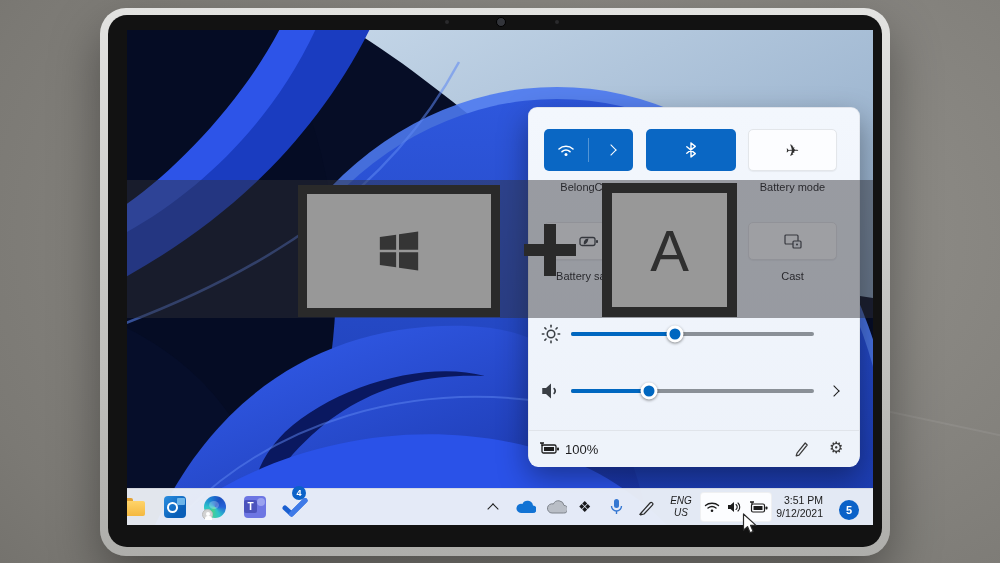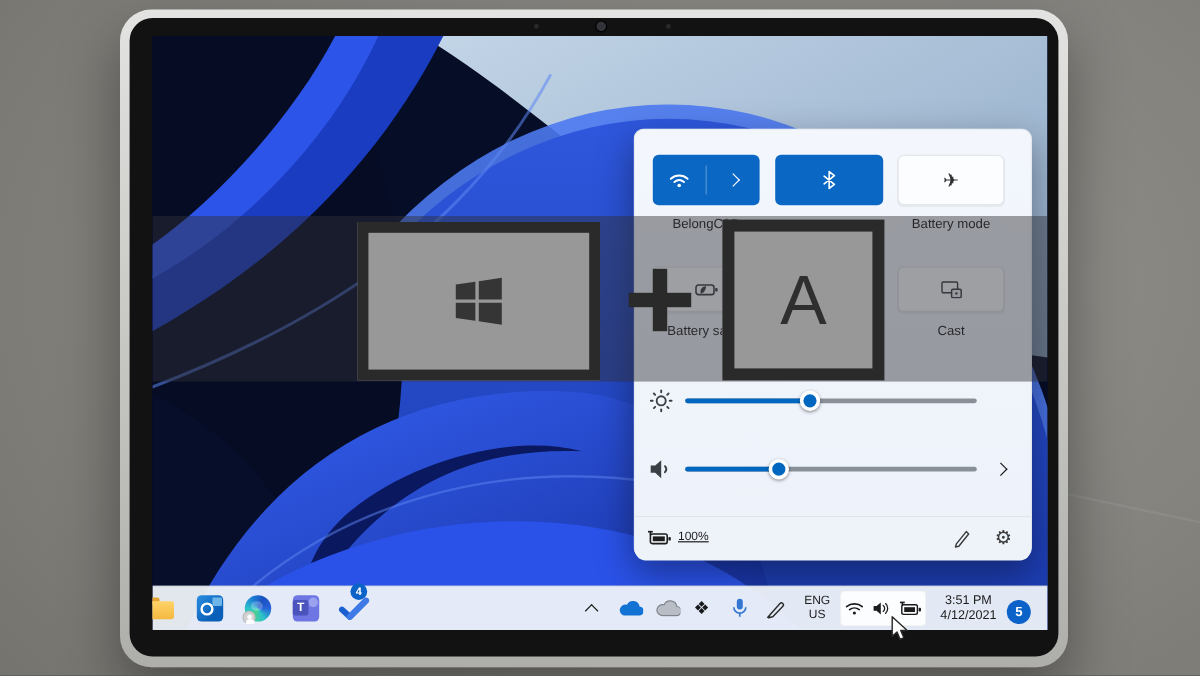--- a/index.html
+++ b/index.html
@@ -45,21 +45,21 @@
         font-size:58px;color:#2f2f2f;font-weight:400;}
   .plus-bar{position:absolute;background:#2a2a2a;z-index:25;}
   
   .taskbar{position:absolute;left:0;bottom:0;width:746px;height:36px;background:rgba(238,242,248,.95);
            border-top:1px solid rgba(0,0,0,.07);z-index:40;font-size:10.5px;color:#1b1b1b;}
   .tb{position:absolute;}
   .tb-sq{width:22px;height:22px;border-radius:4px;}
   .badge{position:absolute;border-radius:50%;background:#0b62c8;color:#fff;text-align:center;font-weight:bold;}
   .tray-group{position:absolute;left:573px;top:3px;width:72px;height:30px;border-radius:4px;background:#fcfdff;
               border:1px solid rgba(0,0,0,.05);display:flex;align-items:center;justify-content:center;gap:7px;box-sizing:border-box;}
-  .clock{position:absolute;left:648px;top:5px;width:64px;text-align:center;line-height:13px;}
+  .clock{position:absolute;left:632px;top:5px;width:64px;text-align:right;line-height:13px;}
   .cursor{position:absolute;left:742px;top:513px;z-index:60;}
   .glyph{font-family:"DejaVu Sans",sans-serif;}
 </style>
 </head>
 <body>
 
 <div class="stage">
   <div class="wall-seam"></div>
 
   <div class="device">
@@ -174,21 +174,21 @@
         </div>
         <span class="chev dark" style="position:absolute;left:301px;top:279px;"></span>
 
         <div class="qs-footer">
           <svg style="position:absolute;left:10px;top:11px;" width="22" height="14" viewBox="0 0 22 14">
             <rect x="3" y="3" width="14" height="8" rx="1.5" stroke="#1c1c1c" stroke-width="1.3" fill="none"></rect>
             <rect x="18" y="5.5" width="2" height="3" rx="0.8" fill="#1c1c1c"></rect>
             <rect x="5" y="5" width="10" height="4" fill="#1c1c1c"></rect>
             <path d="M1,1 L5,1 M3,1 L3,4" stroke="#1c1c1c" stroke-width="1.4"></path>
           </svg>
-          <span style="position:absolute;left:36px;top:11px;font-size:10px;text-decoration:underline;">100%</span>
+          <span style="position:absolute;left:36px;top:11px;font-size:13px;">100%</span>
           <svg style="position:absolute;left:264px;top:9px;" width="17" height="17" viewBox="0 0 17 17">
             <path d="M4,13.2 L12.2,3 L14.2,5 L6,15.2 L3.2,15.8 Z" stroke="#3a3a3a" stroke-width="1.2" fill="none" stroke-linejoin="round"></path>
           </svg>
           <span class="glyph" style="position:absolute;left:300px;top:7px;font-size:16px;color:#3a3a3a;">⚙</span>
         </div>
       </div>
 
       <div class="band"></div>
 
       <div class="key winkey">
@@ -256,21 +256,21 @@
         <svg class="tb" style="left:483px;top:9px;" width="13" height="18" viewBox="0 0 13 18">
           <rect x="4" y="1" width="5" height="9" rx="2.5" fill="#3477d2"></rect>
           <path d="M1.5,8 a5,5 0 0 0 10,0" stroke="#3477d2" stroke-width="1.4" fill="none"></path>
           <line x1="6.5" y1="13" x2="6.5" y2="16" stroke="#3477d2" stroke-width="1.4"></line>
         </svg>
 
         <svg class="tb" style="left:511px;top:10px;" width="17" height="17" viewBox="0 0 17 17">
           <path d="M3.5,13.5 C2,15 2,15 1.5,15.8 M3.5,13.5 L12,4 a1.6,1.6 0 0 1 2.4,2.2 L6,15 L2.5,15.8 Z" stroke="#2b2b2b" stroke-width="1.2" fill="none" stroke-linejoin="round"></path>
         </svg>
 
-        <div class="tb" style="left:538px;top:6px;width:32px;text-align:center;font-size:10px;line-height:12px;">
+        <div class="tb" style="left:538px;top:6px;width:32px;text-align:center;font-size:10px;line-height:12px;font-style:italic;">
           <div>ENG</div>
           <div>US</div>
         </div>
 
         <div class="tray-group">
           <svg width="16" height="12" viewBox="0 0 16 12">
             <path d="M1.5,4.5 C5,1.5 11,1.5 14.5,4.5" stroke="#1c1c1c" stroke-width="1.4" fill="none" stroke-linecap="round"></path>
             <path d="M4,7 C6.3,5.2 9.7,5.2 12,7" stroke="#1c1c1c" stroke-width="1.4" fill="none" stroke-linecap="round"></path>
             <circle cx="8" cy="9.8" r="1.3" fill="#1c1c1c"></circle>
           </svg>
@@ -282,21 +282,21 @@
           <svg width="20" height="13" viewBox="0 0 20 13">
             <rect x="2.5" y="3" width="13" height="8" rx="1.5" stroke="#1c1c1c" stroke-width="1.2" fill="none"></rect>
             <rect x="16.5" y="5.5" width="2" height="3" rx="0.8" fill="#1c1c1c"></rect>
             <rect x="4.5" y="5" width="9" height="4" fill="#1c1c1c"></rect>
             <path d="M1,1 L5,1 M3,1 L3,3.5" stroke="#1c1c1c" stroke-width="1.3"></path>
           </svg>
         </div>
 
         <div class="clock">
           <div>3:51 PM</div>
-          <div>4/12/2021</div>
+          <div>9/12/2021</div>
         </div>
 
         <div class="badge" style="left:712px;top:11px;width:20px;height:20px;font-size:11px;line-height:20px;">5</div>
       </div>
     </div>
   </div>
 
   <svg class="cursor" width="18" height="24" viewBox="0 0 18 24">
     <path d="M1.5,1 L1.5,17.2 L5.5,13.6 L8.1,19.8 L11.2,18.4 L8.6,12.4 L14,12.4 Z" fill="#fff" stroke="#2b2b2b" stroke-width="1.2" stroke-linejoin="round"></path>
   </svg>

